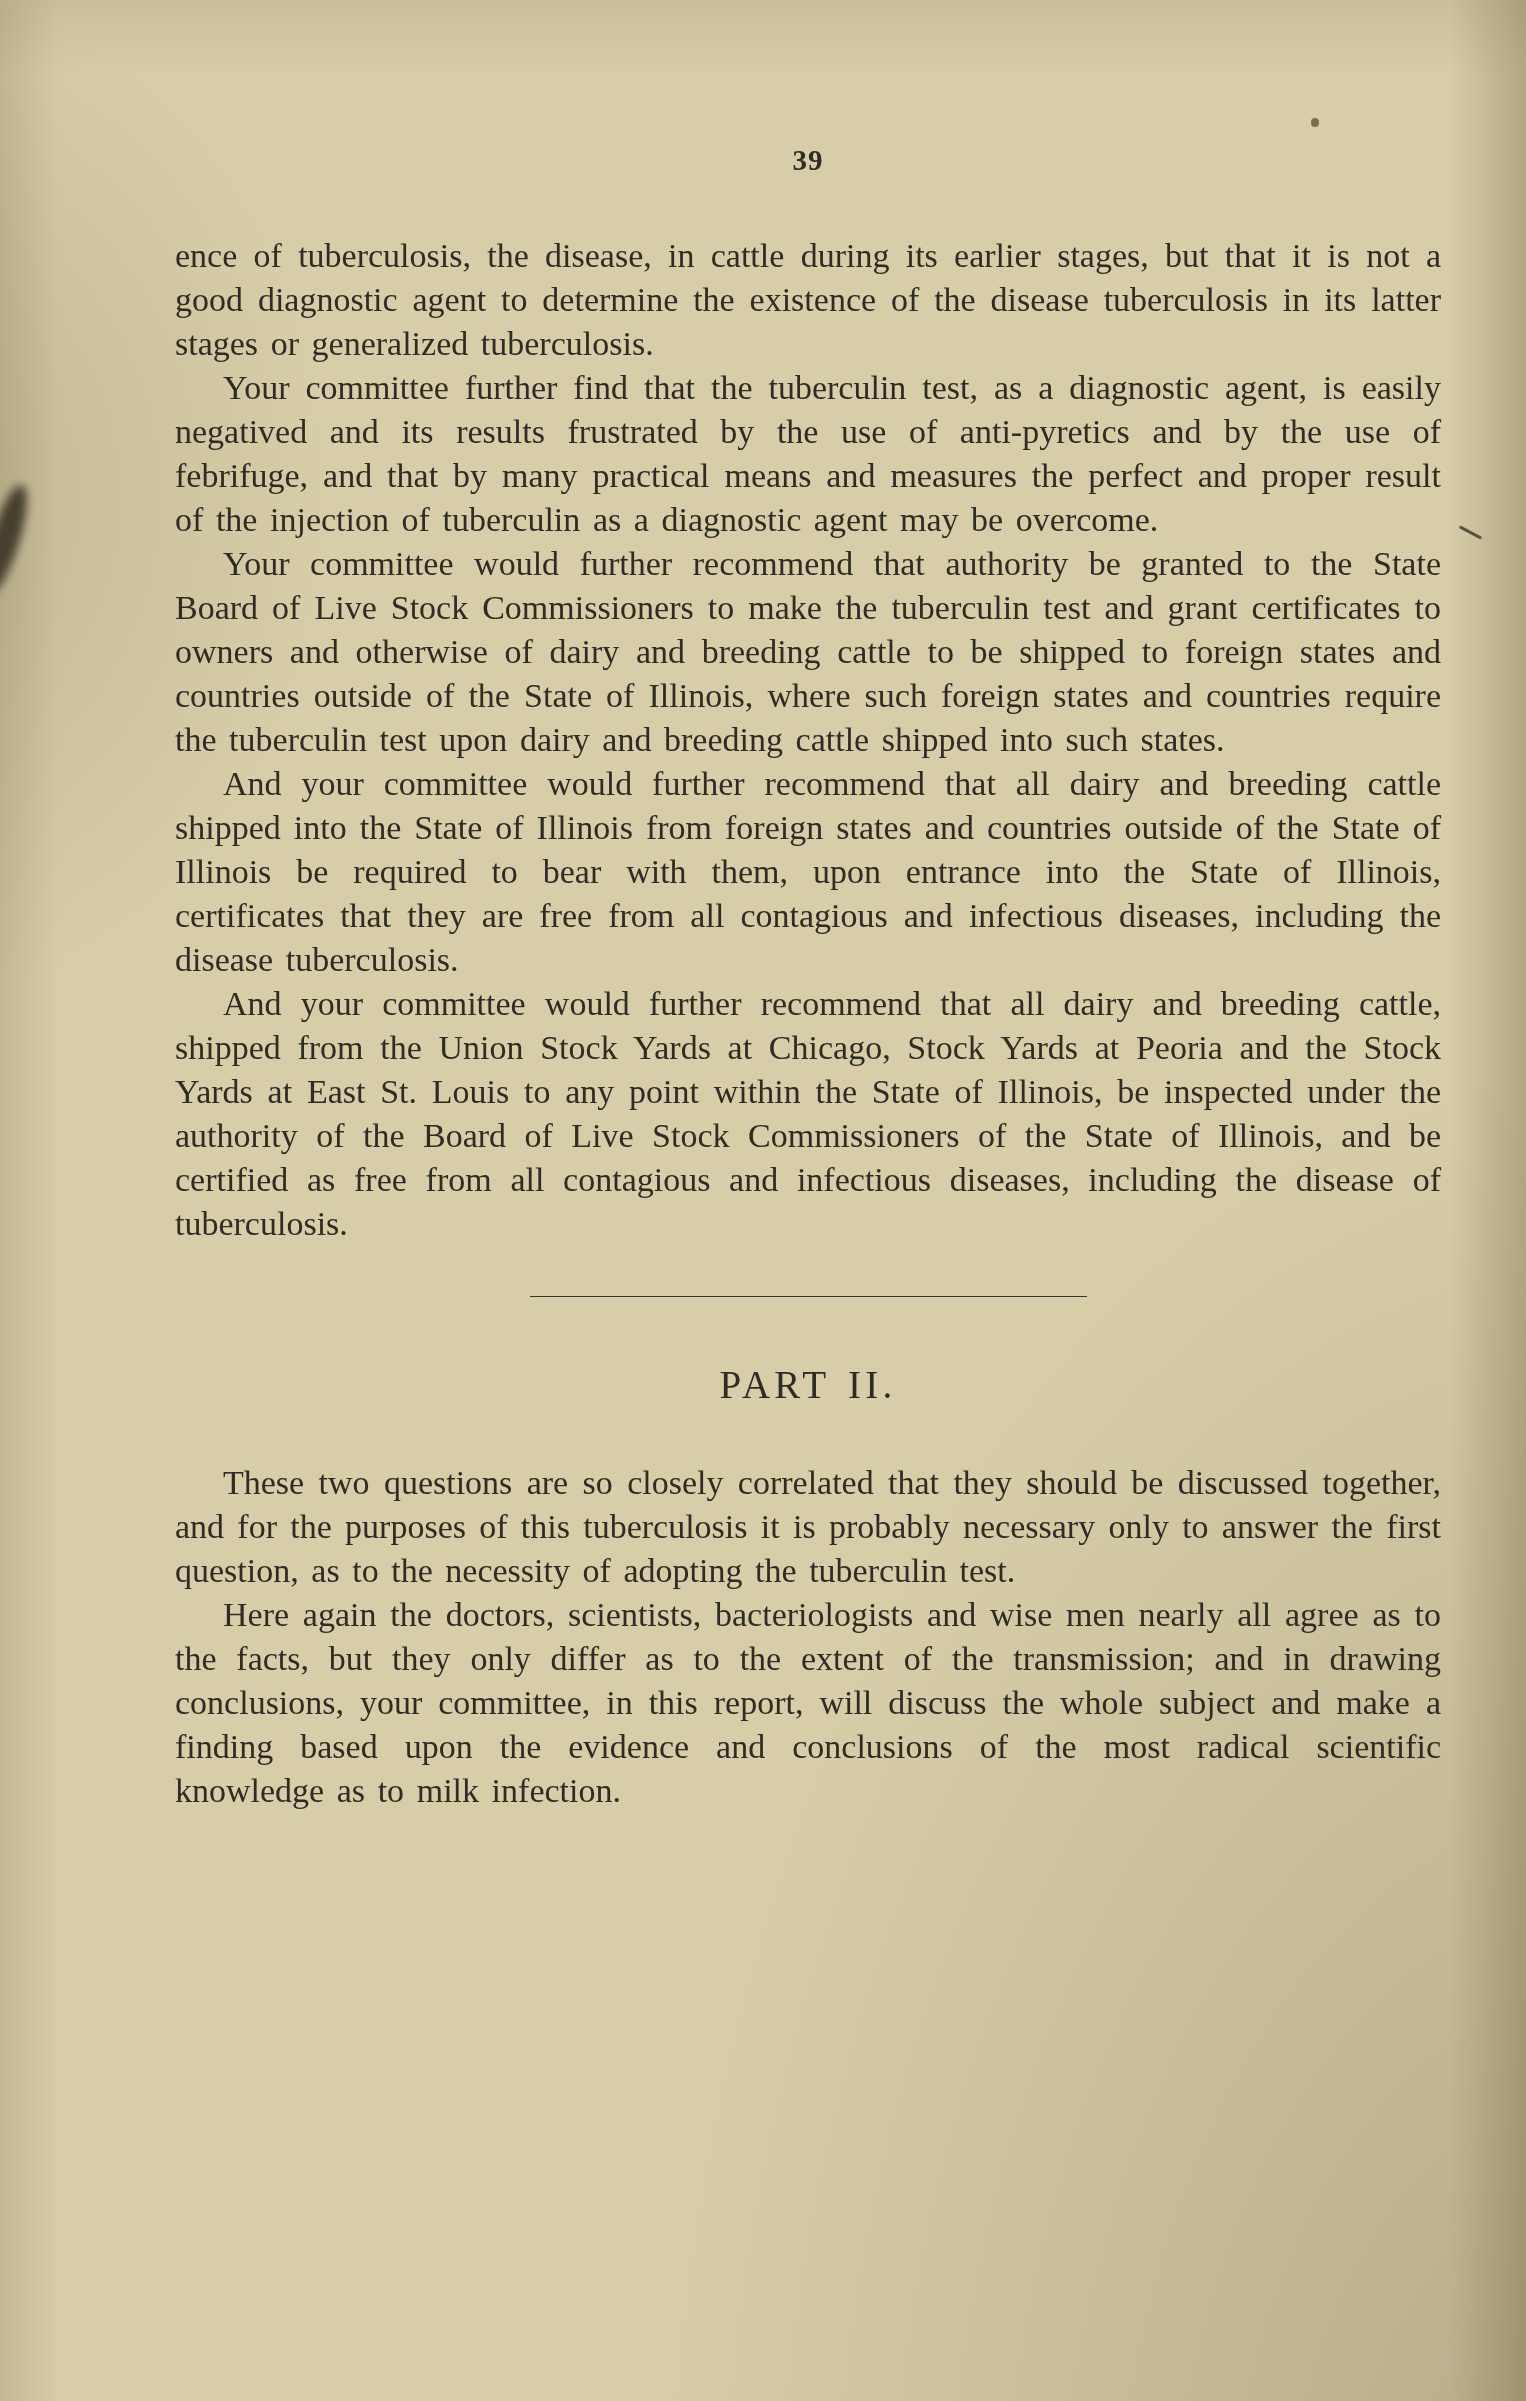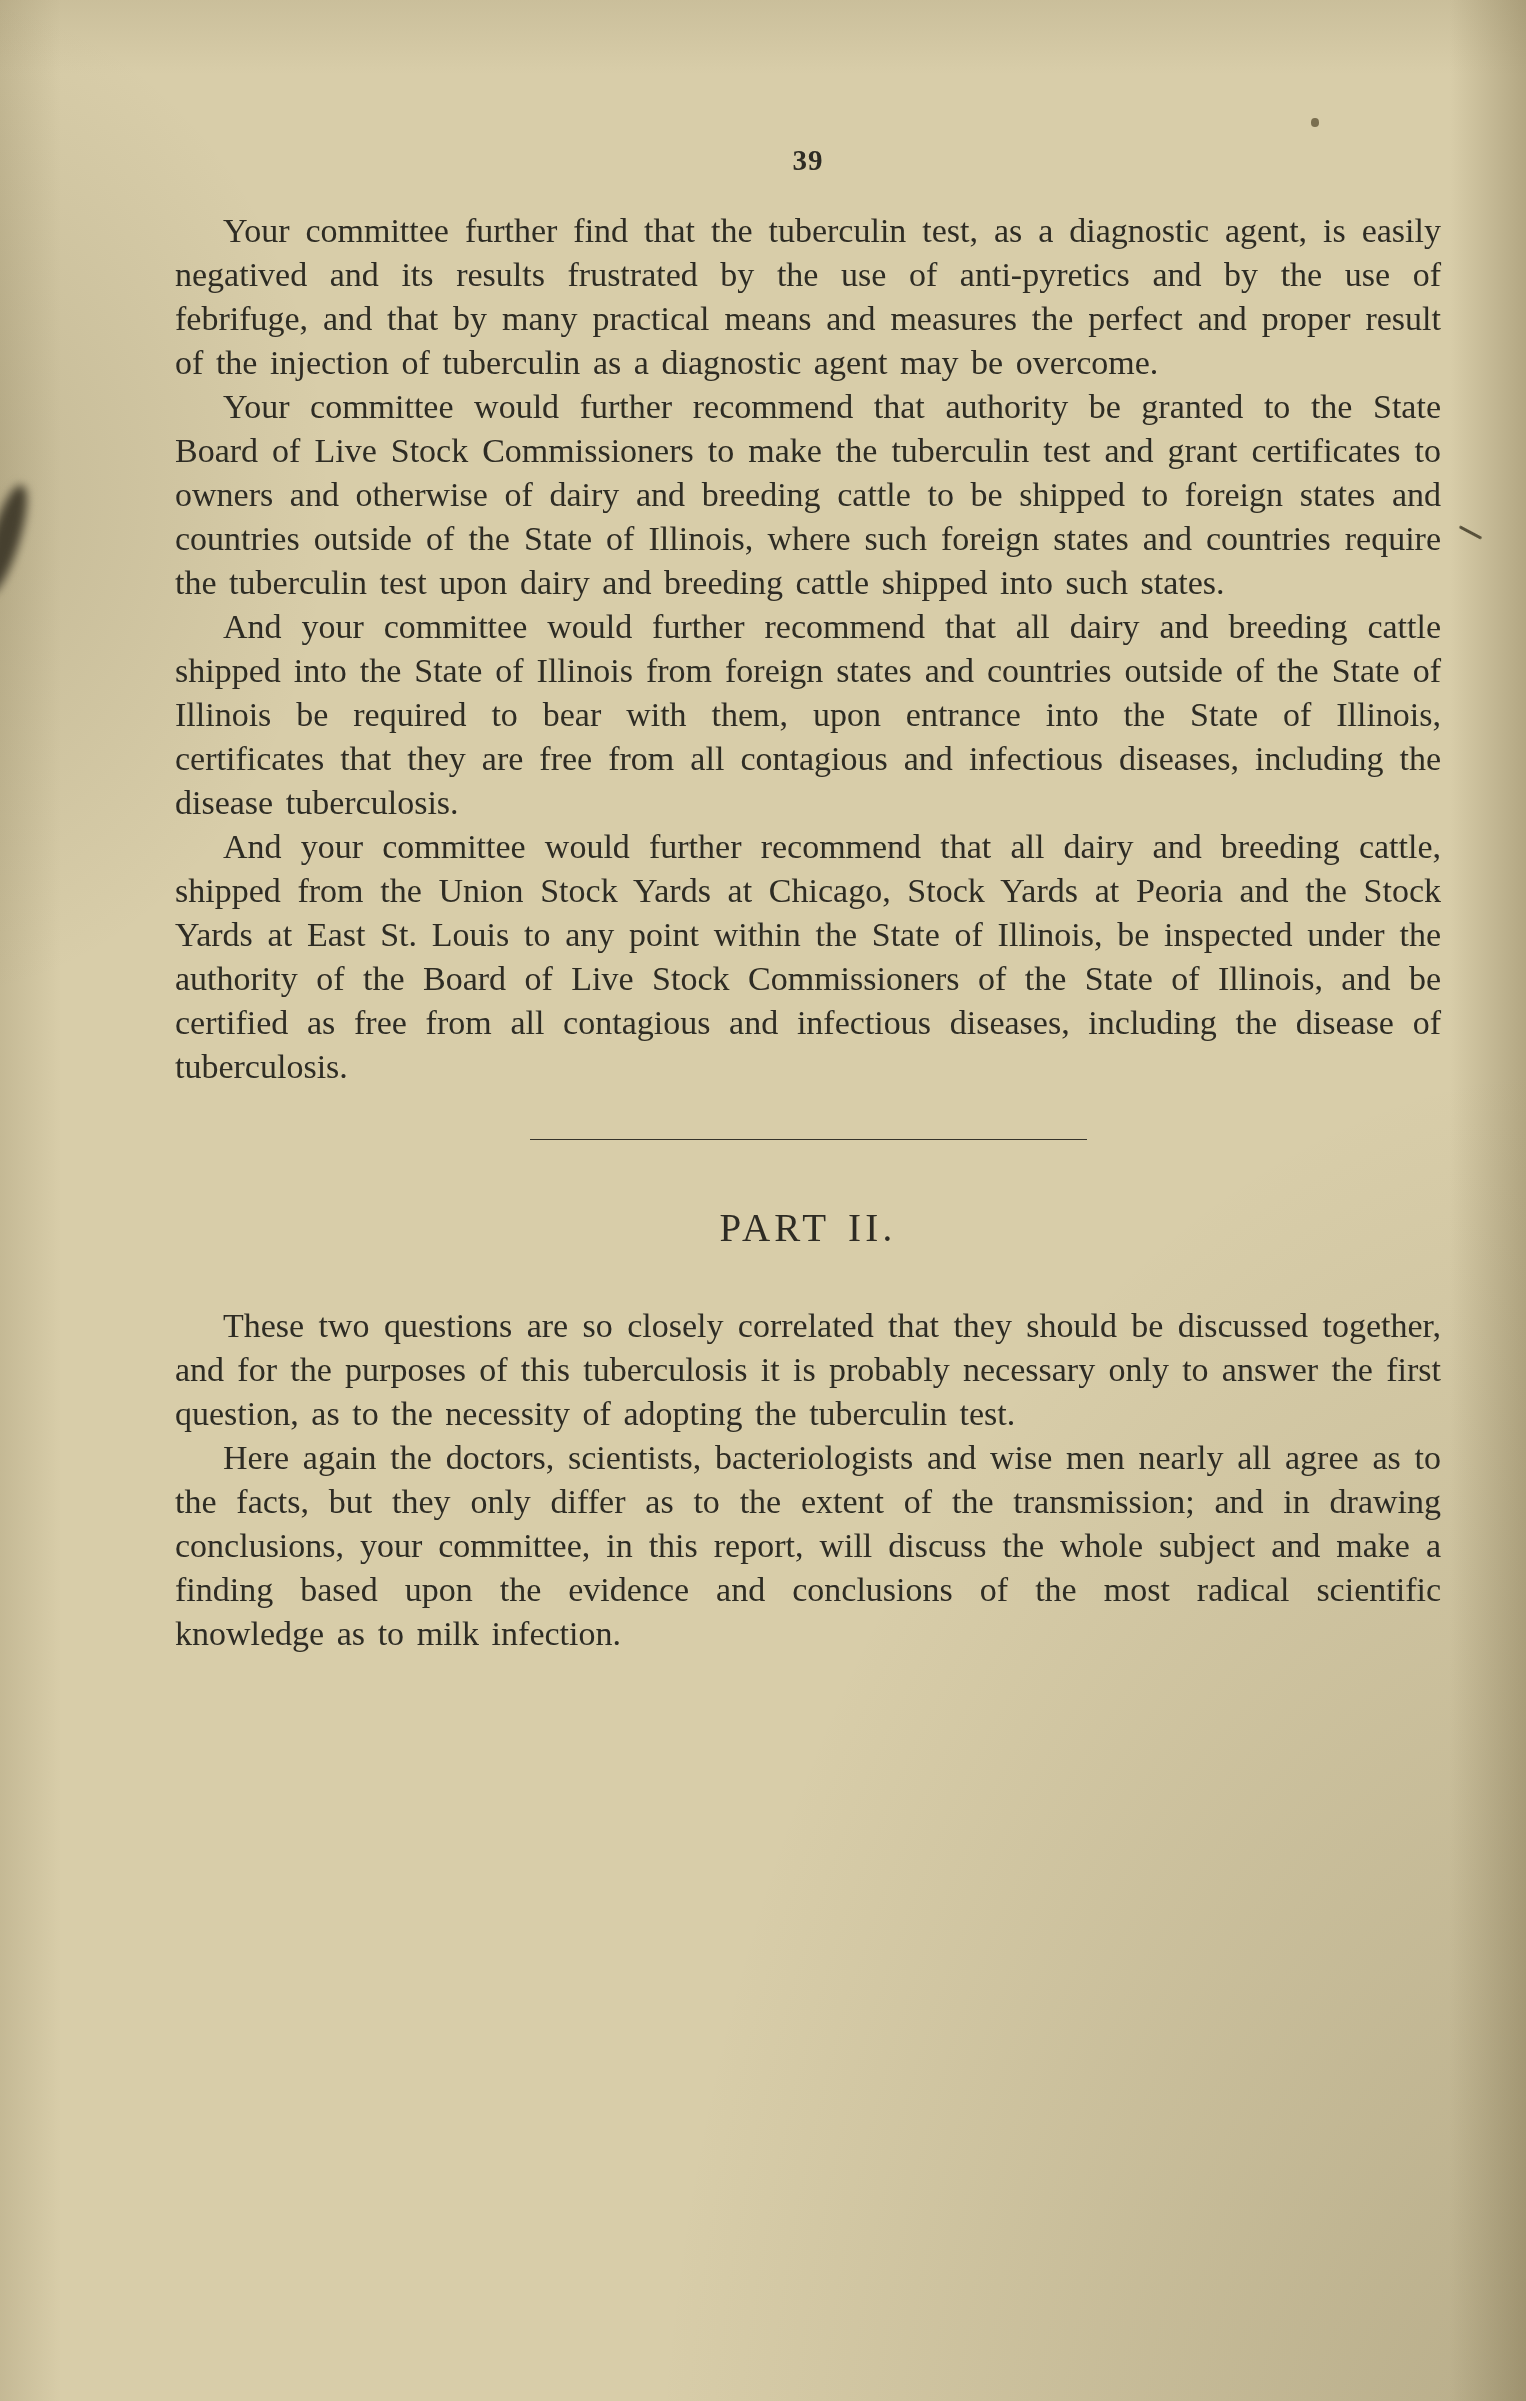--- a/index.html
+++ b/index.html
@@ -23,21 +23,21 @@
       var(--paper);
     overflow:hidden;
     font-family:"Liberation Serif","DejaVu Serif",serif;
     color:var(--ink);
   }
   .page-number{
     text-align:center;
     font-size:29px;
     font-weight:bold;
     letter-spacing:1px;
-    margin:0 0 32px 0;
+    margin:0 0 57px 0;
   }
   .text-block{
     font-size:34px;
     line-height:44px;
     text-align:justify;
     word-spacing:0.12em;
   }
   .text-block p{
     margin:0;
     text-indent:48px;
@@ -101,20 +101,21 @@
 <div class="page">
 
   <div class="smudge-left"></div>
   <div class="fleck"></div>
   <div class="stray-mark"></div>
 
   <div class="page-number">39</div>
 
   <div class="text-block">
 
+    <p class="continuation">ence of tuberculosis, the disease, in cattle during its earlier stages, but that it is not a good diagnostic agent to determine the existence of the disease tuberculosis in its latter stages or generalized tuberculosis.</p>
     <p>Your committee further find that the tuberculin test, as a diagnostic agent, is easily negatived and its results frustrated by the use of anti-pyretics and by the use of febrifuge, and that by many practical means and measures the perfect and proper result of the injection of tuberculin as a diagnostic agent may be overcome.</p>
     <p>Your committee would further recommend that authority be granted to the State Board of Live Stock Commissioners to make the tuberculin test and grant certificates to owners and otherwise of dairy and breeding cattle to be shipped to foreign states and countries outside of the State of Illinois, where such foreign states and countries require the tuberculin test upon dairy and breeding cattle shipped into such states.</p>
     <p>And your committee would further recommend that all dairy and breeding cattle shipped into the State of Illinois from foreign states and countries outside of the State of Illinois be required to bear with them, upon entrance into the State of Illinois, certificates that they are free from all contagious and infectious diseases, including the disease tuberculosis.</p>
     <p>And your committee would further recommend that all dairy and breeding cattle, shipped from the Union Stock Yards at Chicago, Stock Yards at Peoria and the Stock Yards at East St. Louis to any point within the State of Illinois, be inspected under the authority of the Board of Live Stock Commissioners of the State of Illinois, and be certified as free from all contagious and infectious diseases, including the disease of tuberculosis.</p>
 
     <div class="divider"></div>
 
     <h2 class="part-title">PART II.</h2>
 
 

